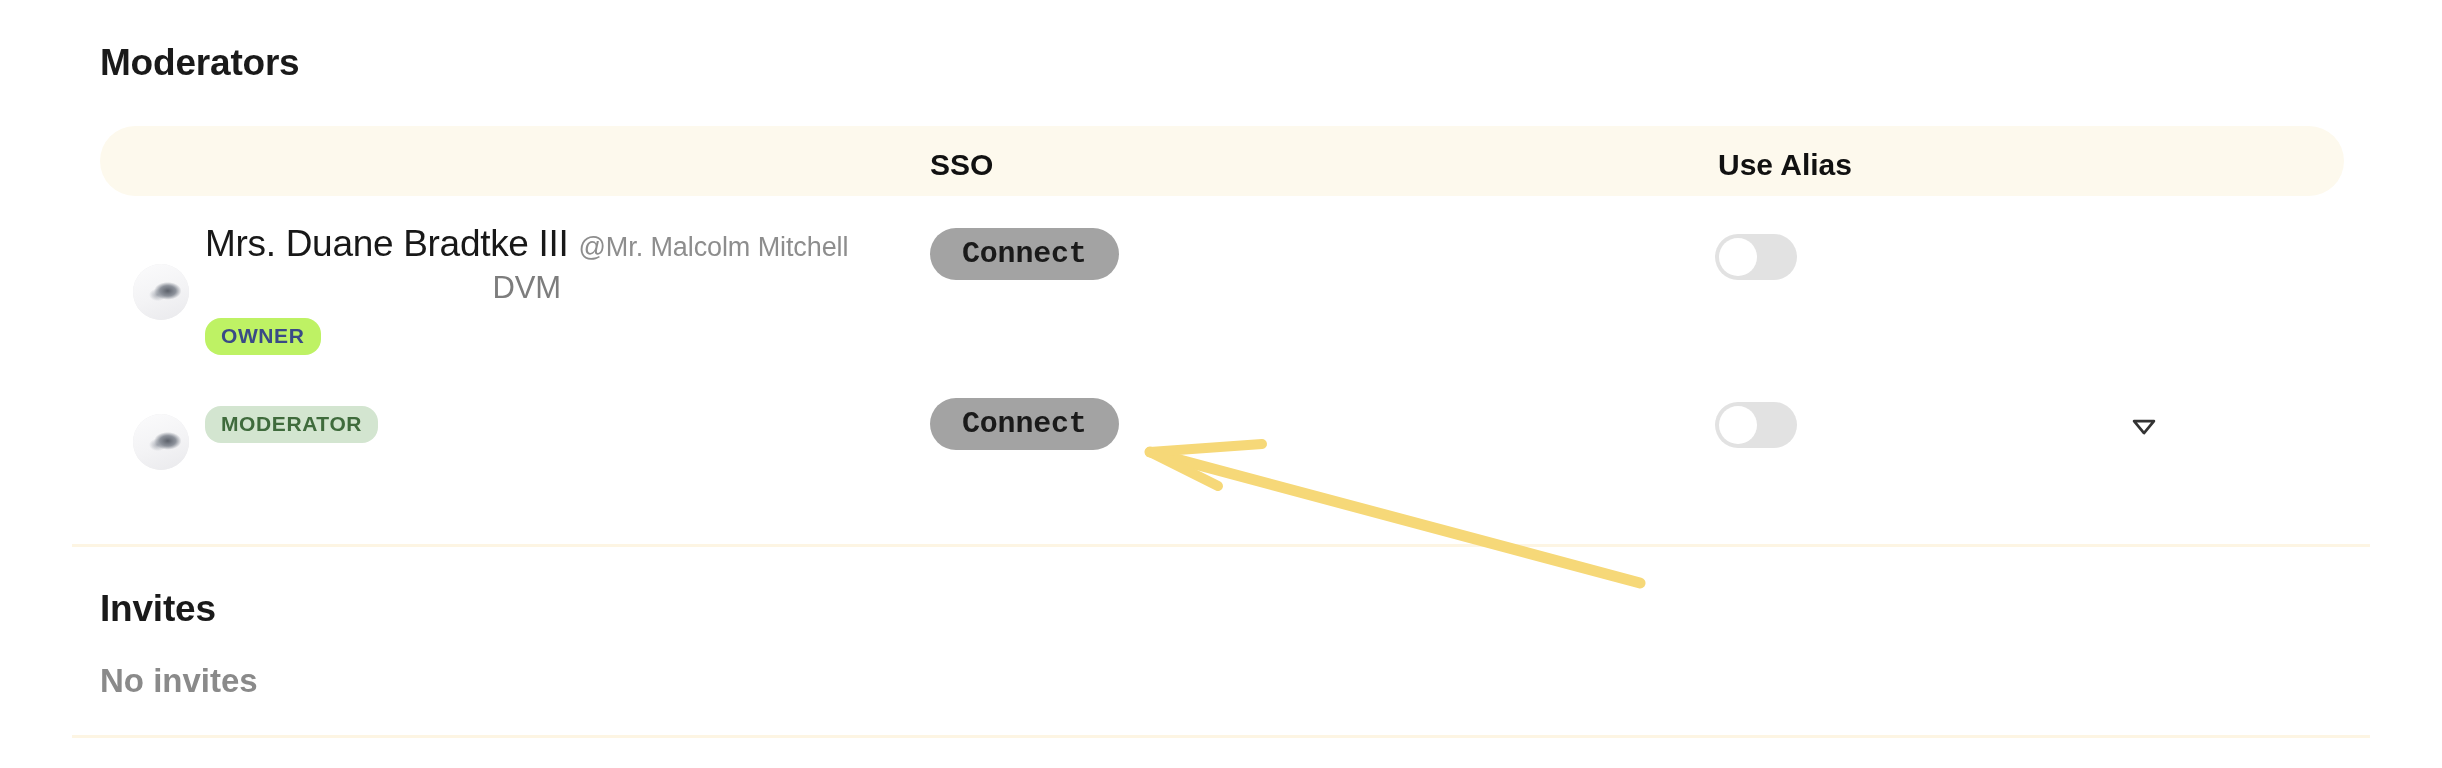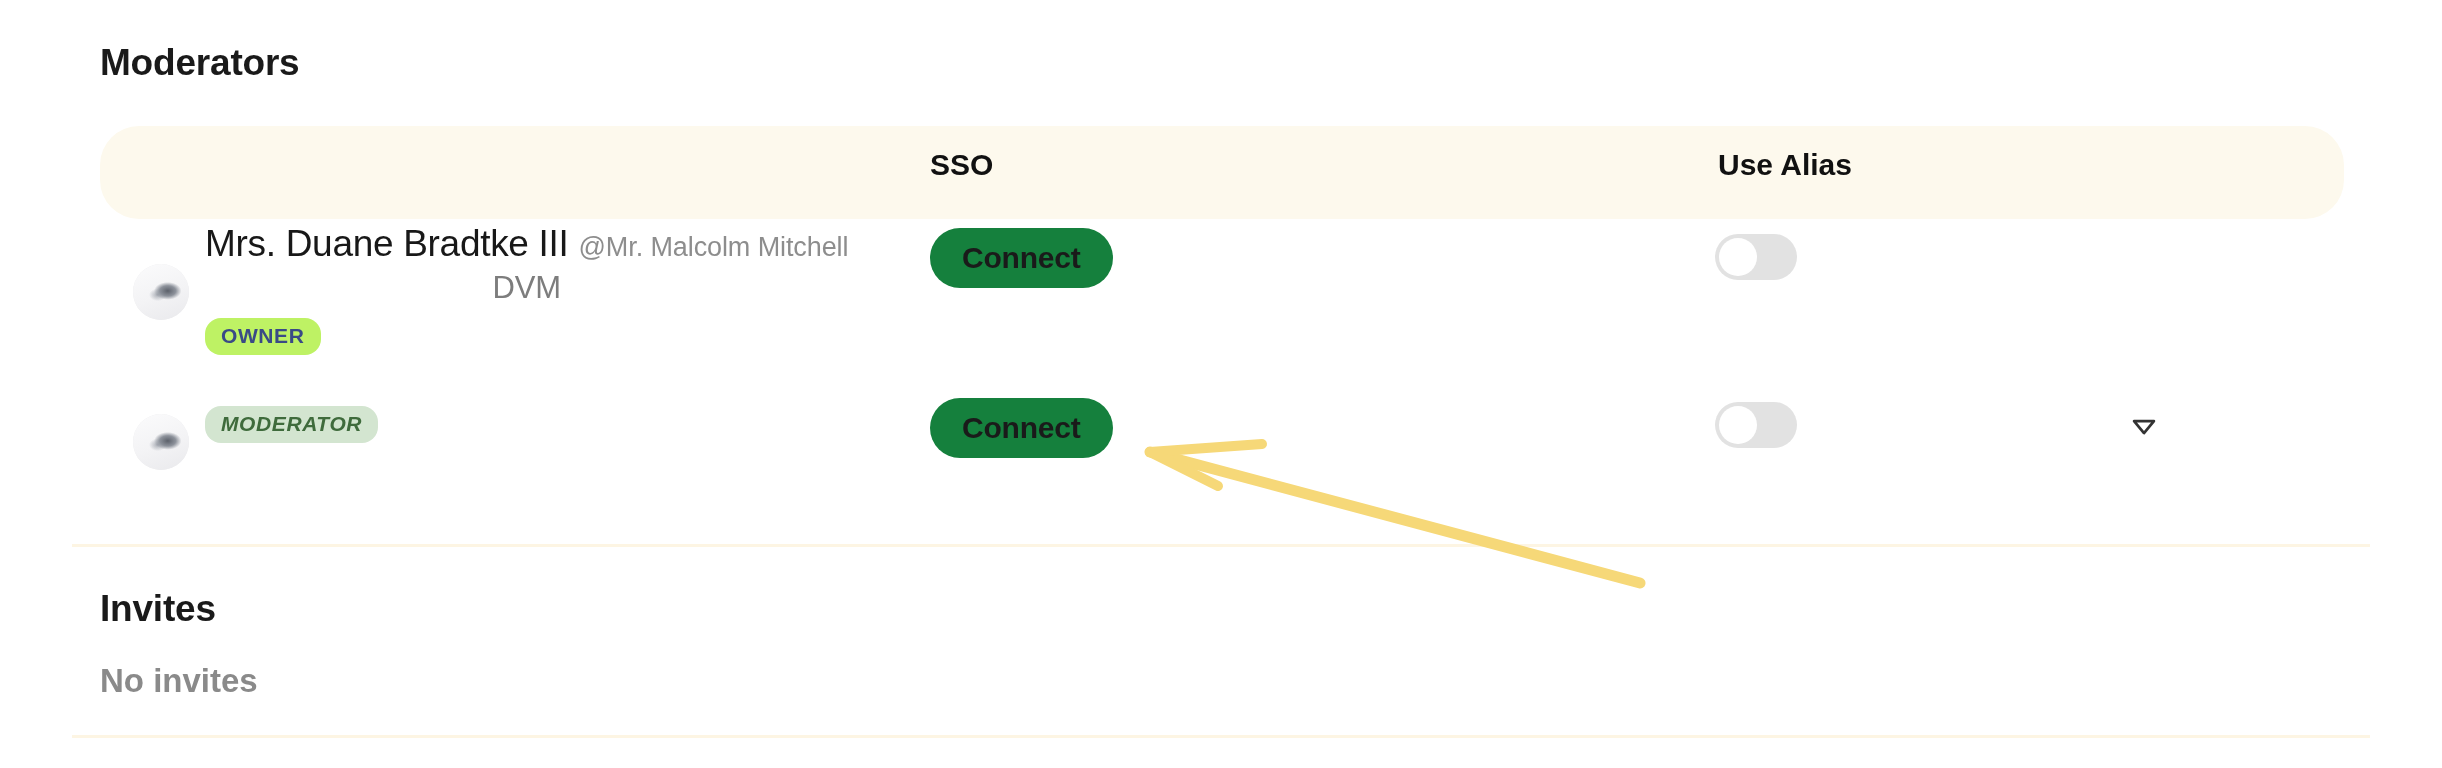--- a/index.html
+++ b/index.html
@@ -40,21 +40,21 @@
     color: #8a8a8a;
     white-space: nowrap;
   }
 
   
   .table-header {
     position: absolute;
     left: 100px;
     top: 126px;
     width: 2244px;
-    height: 93px;
+    height: 70px;
     background: #fdf9ed;
     border-radius: 39px;
     text-decoration: underline;
   }
   .th {
     position: absolute;
     font-size: 30px;
     font-weight: 700;
     color: #111111;
     white-space: nowrap;
@@ -132,33 +132,33 @@
     display: inline-block;
     margin-top: 12px;
     padding: 6px 16px 7px;
     border-radius: 16px;
     font-size: 21px;
     font-weight: 700;
     letter-spacing: 0.6px;
     white-space: nowrap;
   }
   .badge-owner     { background: #bef264; color: #3a4a86; }
-  .badge-moderator { background: #d3e5d0; color: #3f6b3c; font-style: italic; }
+  .badge-moderator { background: #d3e5d0; color: #3f6b3c; }
 
   
   .connect-btn {
     position: absolute;
     left: 930px;
-    height: 60px;
+    height: 52px;
     padding: 0 32px;
     border: none;
     border-radius: 30px;
-    background: #15803d;
+    background: #a3a3a3;
     color: #1a1a1a;
-    font-family: Liberation Sans, sans-serif;
+    font-family: Liberation Mono, monospace;
     font-size: 30px;
     font-weight: 700;
     letter-spacing: -0.2px;
     cursor: pointer;
     white-space: nowrap;
   }
   #row-0 .connect-btn { top: 228px; }
   #row-1 .connect-btn { top: 400px; }
   #row-0 .connect-btn { top: 16px; }
   #row-1 .connect-btn { top: 16px; }

